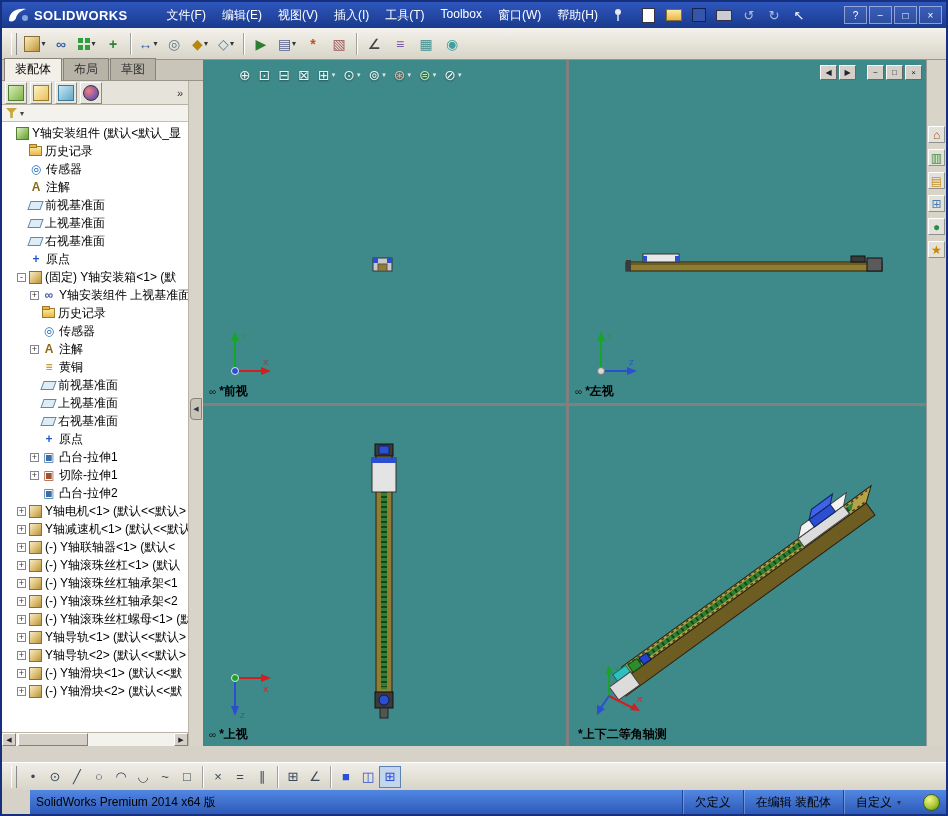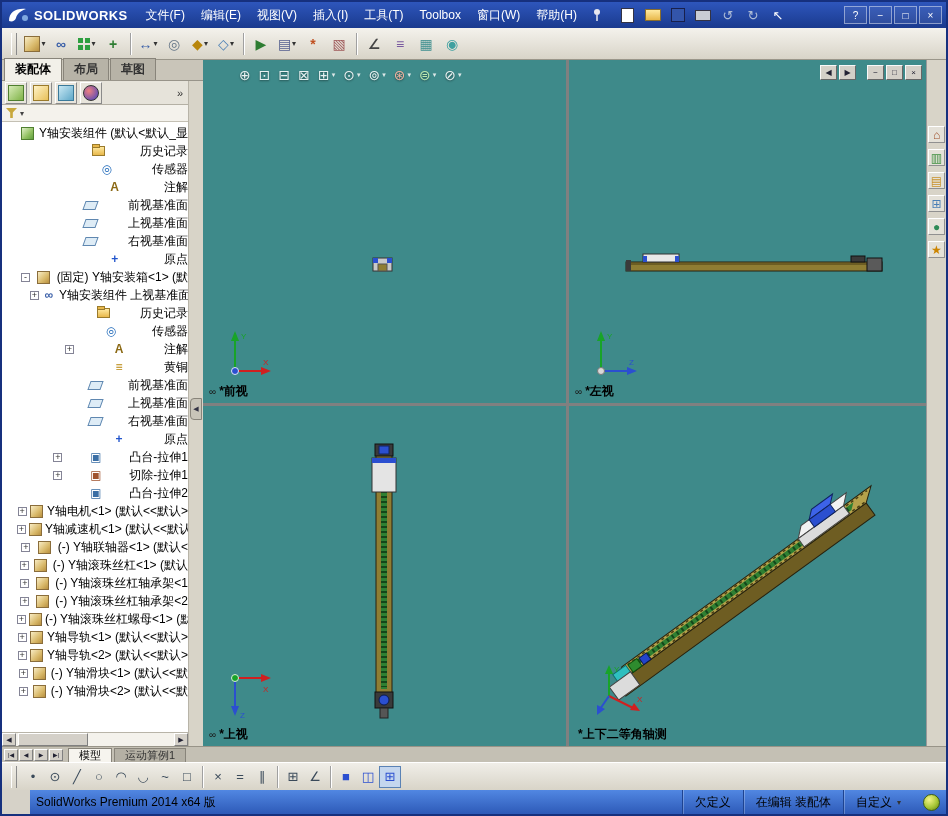--- a/index.html
+++ b/index.html
@@ -4,21 +4,21 @@
 <style>
   html,body{margin:0;padding:0;background:#888;}
   .app{position:relative;width:948px;height:816px;box-sizing:border-box;border:2px solid #16307E;
        background:#D6D2C8;font-family:"Liberation Sans","DejaVu Sans",sans-serif;font-size:12px;
        overflow:hidden;user-select:none;}
   
   .titlebar{position:absolute;top:0;left:0;right:0;height:26px;display:flex;align-items:center;
             background:linear-gradient(180deg,#2E56BC,#1A3A8E);color:#fff;padding:0 4px;box-sizing:border-box;}
   .brand{display:flex;align-items:center;gap:4px;margin-right:10px;}
   .brand-text{font-weight:bold;font-size:13px;letter-spacing:.4px;color:#fff;}
-  .menubar{display:flex;align-items:center;}
+  .menubar{display:flex;margin-left:21px;}
   .menu-item{padding:0 8px;font-size:12px;color:#fff;cursor:default;}
   .pin{margin:0 6px;display:flex;align-items:center;}
   .ti-icons{display:flex;align-items:center;gap:3px;margin-left:8px;}
   .ti-btn{width:22px;height:20px;display:flex;align-items:center;justify-content:center;font-size:13px;}
   .mi-page{width:11px;height:13px;background:#fff;border:1px solid #334;}
   .mi-folder{width:14px;height:10px;background:linear-gradient(#FFE9A0,#E8B84B);border:1px solid #8A6D2B;}
   .mi-save{width:12px;height:12px;background:#3355AA;border:1px solid #18204C;}
   .mi-print{width:14px;height:9px;background:#C8CCD4;border:1px solid #334;}
   .win-btns{margin-left:auto;display:flex;align-items:center;gap:2px;}
   .win-btn{width:21px;height:16px;display:flex;align-items:center;justify-content:center;font-size:10px;
@@ -31,37 +31,37 @@
   .tb-btn .g{font-size:14px;font-weight:bold;}
   .tb-sep{width:1px;height:22px;background:#A0A0A0;box-shadow:1px 0 0 #fff;margin:0 4px;}
   .dd{font-size:8px;color:#333;margin-left:1px;}
   .mi-part{width:14px;height:14px;background:linear-gradient(135deg,#F8ECC4,#D9B96A 60%,#B89040);border:1px solid #8A6D3B;}
   .mi-grid{position:relative;width:12px;height:12px;}
   .mi-grid::before{content:"";position:absolute;left:0;top:0;width:5px;height:5px;background:#2E9F3F;
                    box-shadow:7px 0 0 #2E9F3F,0 7px 0 #2E9F3F,7px 7px 0 #2E9F3F;}
   
   .left-panel{position:absolute;top:58px;left:0;width:201px;height:686px;background:#E2DFD6;}
   .cm-tabs{position:absolute;top:0;left:0;right:0;height:21px;background:#C9C5B9;display:flex;align-items:flex-end;padding-left:2px;box-sizing:border-box;border-bottom:1px solid #98948A;}
-  .cm-tab{padding:2px 10px 2px;font-size:12px;background:#B7B3A7;border:1px solid #88847A;border-bottom:none;color:#333;margin-right:1px;font-weight:bold;}
+  .cm-tab{padding:2px 10px 2px;font-size:12px;background:#B7B3A7;border:1px solid #88847A;border-bottom:none;color:#333;margin-right:1px;}
   .cm-tab.active{background:#F2F0E9;color:#000;position:relative;top:1px;padding-bottom:3px;}
   .panel-icons{position:absolute;top:21px;left:0;width:186px;height:24px;display:flex;align-items:center;gap:3px;
                background:#E6E3DA;border-bottom:1px solid #B4B0A4;padding:0 3px;box-sizing:border-box;}
   .pm-btn{width:20px;height:20px;display:flex;align-items:center;justify-content:center;background:#E8E5DC;
           border:1px solid;border-color:#fff #8A8A8A #8A8A8A #fff;}
   .pm1{width:14px;height:14px;background:linear-gradient(135deg,#D8ECB8,#7FB347);border:1px solid #4F7F2F;}
   .pm2{width:14px;height:14px;background:linear-gradient(135deg,#FFF3C8,#E8C05A);border:1px solid #9A7A2B;}
   .pm3{width:14px;height:14px;background:linear-gradient(135deg,#C8E8F4,#5FA8C8);border:1px solid #3A7A9A;}
   .pm4{width:14px;height:14px;border-radius:50%;background:radial-gradient(circle at 35% 35%,#F08080,#4040C0);border:1px solid #333;}
   .pm-chev{margin-left:auto;font-size:11px;color:#333;padding-right:2px;}
   .filter-row{position:absolute;top:45px;left:0;width:186px;height:17px;background:#F4F2EC;display:flex;align-items:center;
               gap:3px;padding-left:4px;box-sizing:border-box;border-bottom:1px solid #C4C0B4;}
   .funnel{width:11px;height:10px;background:#C8A83C;clip-path:polygon(0 0,100% 0,62% 45%,62% 100%,38% 100%,38% 45%);}
   .filter-arrow{font-size:8px;color:#444;}
   .tree{position:absolute;top:62px;left:0;width:186px;bottom:14px;background:#fff;overflow:hidden;padding-top:2px;box-sizing:border-box;}
-  .tree-row{height:18px;display:flex;align-items:center;white-space:nowrap;overflow:hidden;font-size:12px;color:#000;justify-content:space-between;}
+  .tree-row{height:18px;display:flex;align-items:center;white-space:nowrap;overflow:hidden;font-size:12px;color:#000;}
   .expand{flex:none;width:9px;height:9px;border:1px solid #848496;background:#fff;font-size:9px;line-height:7px;
           text-align:center;margin-right:3px;color:#333;box-sizing:border-box;}
   .expand.hidden{visibility:hidden;}
   .indent{flex:none;}
   .tree-ic{flex:none;margin-right:3px;}
   .ic-part{width:13px;height:13px;background:linear-gradient(135deg,#F8ECC4,#D9B96A 60%,#B89040);border:1px solid #8A6D3B;box-sizing:border-box;}
   .ic-asm{width:13px;height:13px;background:linear-gradient(135deg,#E0F0C8,#90C060 60%,#5F9F3F);border:1px solid #4F7F2F;box-sizing:border-box;}
   .ic-plane{width:13px;height:9px;border:1px solid #5F87B0;background:rgba(160,200,230,.35);transform:skewX(-20deg);box-sizing:border-box;}
   .ic-folder{width:13px;height:10px;background:linear-gradient(#FFE9A0,#E8B84B);border:1px solid #9A7A2B;position:relative;box-sizing:border-box;}
   .ic-folder::before{content:"";position:absolute;top:-3px;left:-1px;width:6px;height:2px;background:#E8B84B;border:1px solid #9A7A2B;}
@@ -656,32 +656,20 @@
         <span class="g" style="color: rgb(74, 127, 181);">⊞</span>
       </span>
       <span class="tp-btn">
         <span class="g" style="color: rgb(46, 139, 87);">●</span>
       </span>
       <span class="tp-btn">
         <span class="g" style="color: rgb(204, 132, 0);">★</span>
       </span>
     </div>
 
-  <div class="model-tabs-bar">
-    <span style="display:flex">
-        <span class="nav-btn">|◀</span>
-        <span class="nav-btn">◀</span>
-        <span class="nav-btn">▶</span>
-        <span class="nav-btn">▶|</span>
-      </span>
-    <span class="bt-tabs">
-        <span class="bt-tab active">模型</span>
-        <span class="bt-tab">运动算例1</span>
-      </span>
-  </div>
 
   <div class="bottom-toolbar">
     <span class="grip"></span>
   <span class="sk-btn">
         <span class="g">•</span>
       </span>
       <span class="sk-btn">
         <span class="g">⊙</span>
       </span>
       <span class="sk-btn">

